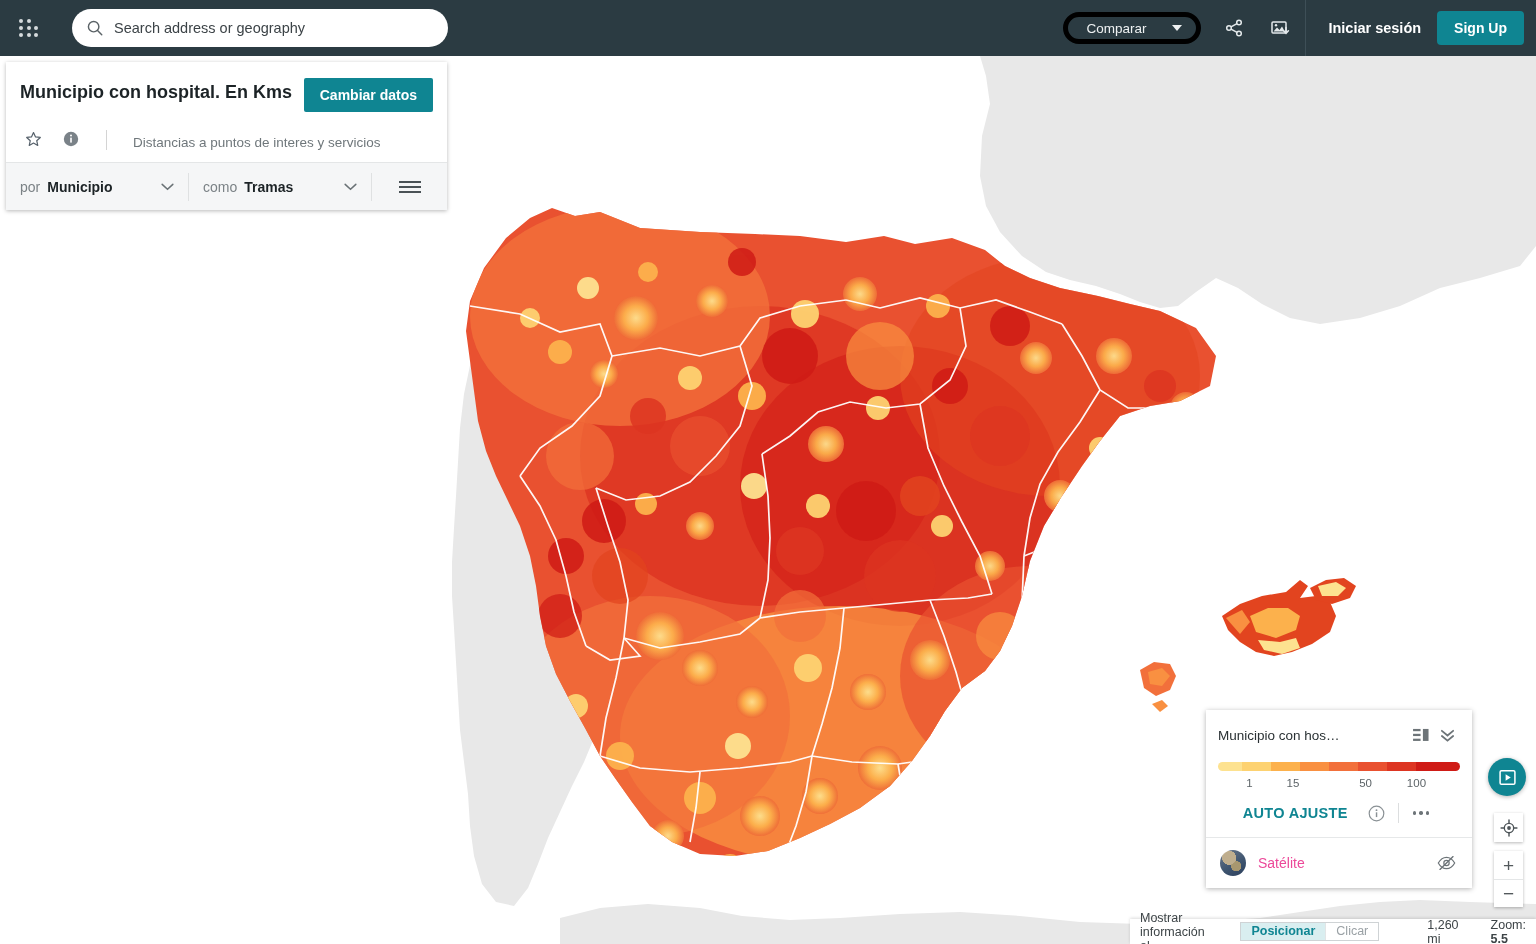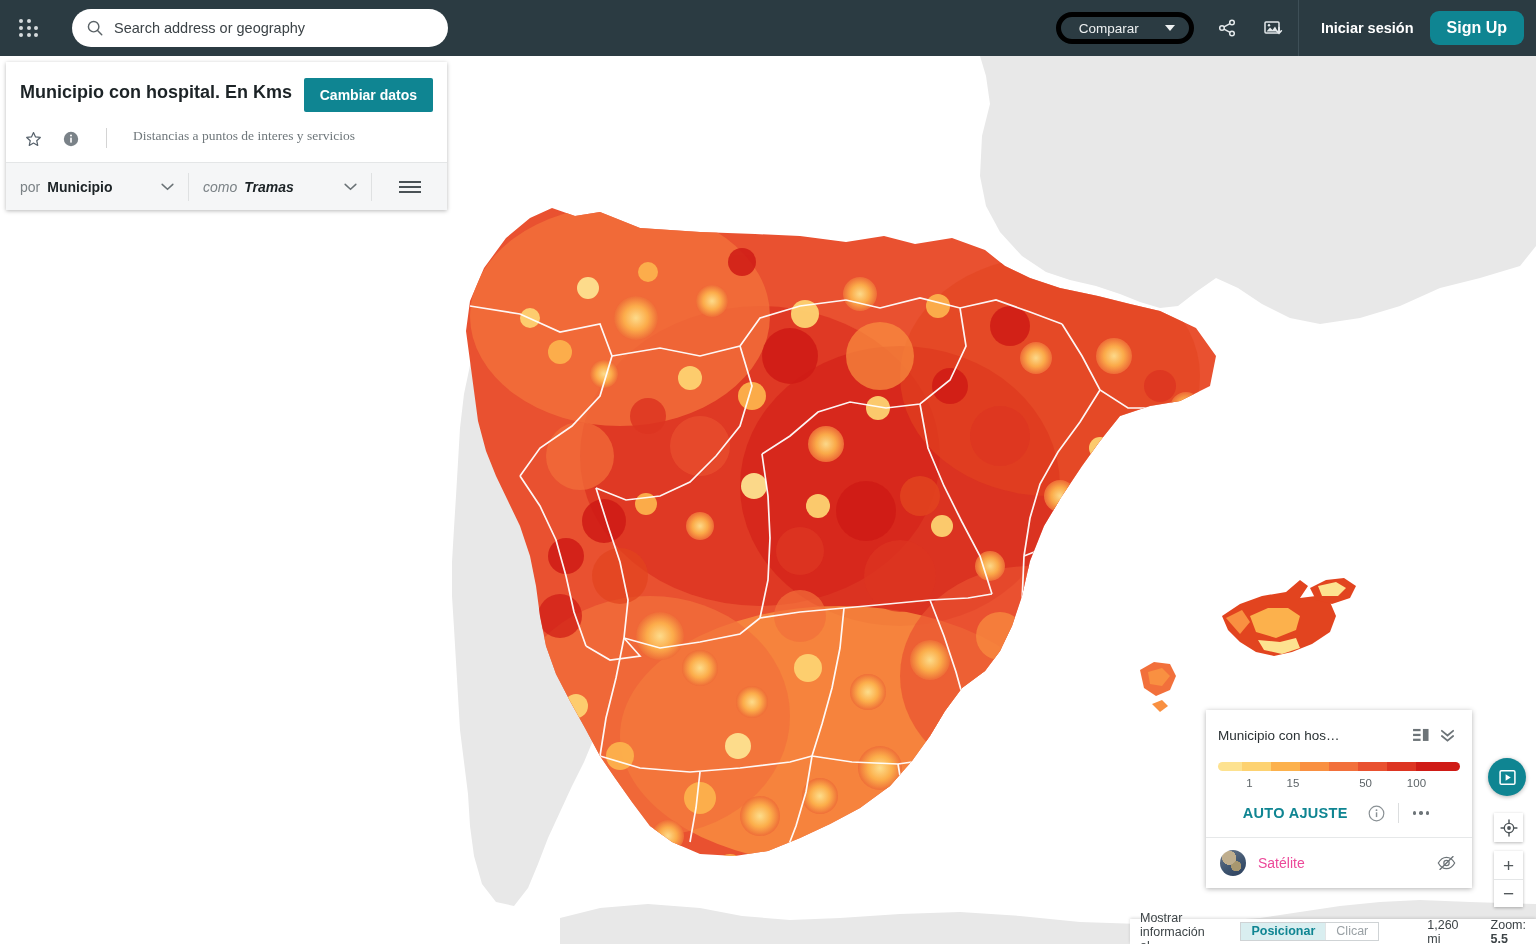--- a/index.html
+++ b/index.html
@@ -68,24 +68,24 @@
     display: flex; align-items: center; justify-content: center;
     cursor: pointer;
   }
   .top-divider { width: 1px; height: 56px; background: #3e4f57; margin: 0 6px; }
   .signin {
     color: #ffffff; font-size: 14.5px; font-weight: bold;
     padding: 0 16px; cursor: pointer; white-space: nowrap;
   }
   .signup {
     background: #0f8592; color: #fff;
-    font-size: 16px; font-weight: bold;
+    font-size: 14px; font-weight: bold;
     height: 34px; padding: 0 17px;
     display: flex; align-items: center;
-    border-radius: 9px; margin-right: 12px;
+    border-radius: 4px; margin-right: 12px;
     cursor: pointer;
   }
 
   
   .map {
     position: absolute; top: 56px; left: 0;
     width: 1536px; height: 888px;
     background: #ffffff;
     overflow: hidden;
   }
@@ -105,23 +105,22 @@
     font-size: 18px; font-weight: bold; color: #1c2326;
     line-height: 1.2; padding-top: 4px;
   }
   .cambiar-btn {
     background: #0f8592; color: #ffffff;
     font-size: 14px; font-weight: bold;
     padding: 9px 16px; border-radius: 2px;
     white-space: nowrap; cursor: pointer;
   }
   .panel-sub {
-    display: flex; align-items: flex-start; gap: 12px;
+    display: flex; align-items: flex-end; gap: 12px;
     margin-top: 16px;
-    font-family: Liberation Serif, serif;
   }
   .star-ic, .info-ic {
     width: 26px; height: 22px;
     display: flex; align-items: center; justify-content: center;
     cursor: pointer;
   }
   .vsep { width: 1px; height: 20px; background: #d4d4d4; margin: 0 14px 0 10px; }
   .panel-sub-text { font-size: 13.5px; color: #6f777b; }
 
   .panel-bottom {
@@ -135,21 +134,21 @@
     height: 48px; padding: 0 14px;
     gap: 0; cursor: pointer;
   }
   .sel-pre { font-size: 14px; color: #7b8286; margin-right: 7px; }
   .sel-val { font-size: 14px; font-weight: bold; color: #1c2326; }
   .sel-caret {
     margin-left: auto; padding-left: 22px;
     display: flex; align-items: center;
   }
   .grp1 { width: 182px; }
-  .grp2 { width: 182px; font-style: italic; }
+  .grp2 { width: 182px; }
   .bsep { width: 1px; height: 28px; background: #dfe1e2; }
   .hamburger {
     flex: 1; height: 48px;
     display: flex; align-items: center; justify-content: center;
     cursor: pointer;
   }
   .hamburger i {
     display: block; width: 22px; height: 2px; background: #4a5256;
     margin: 3px 0;
   }

